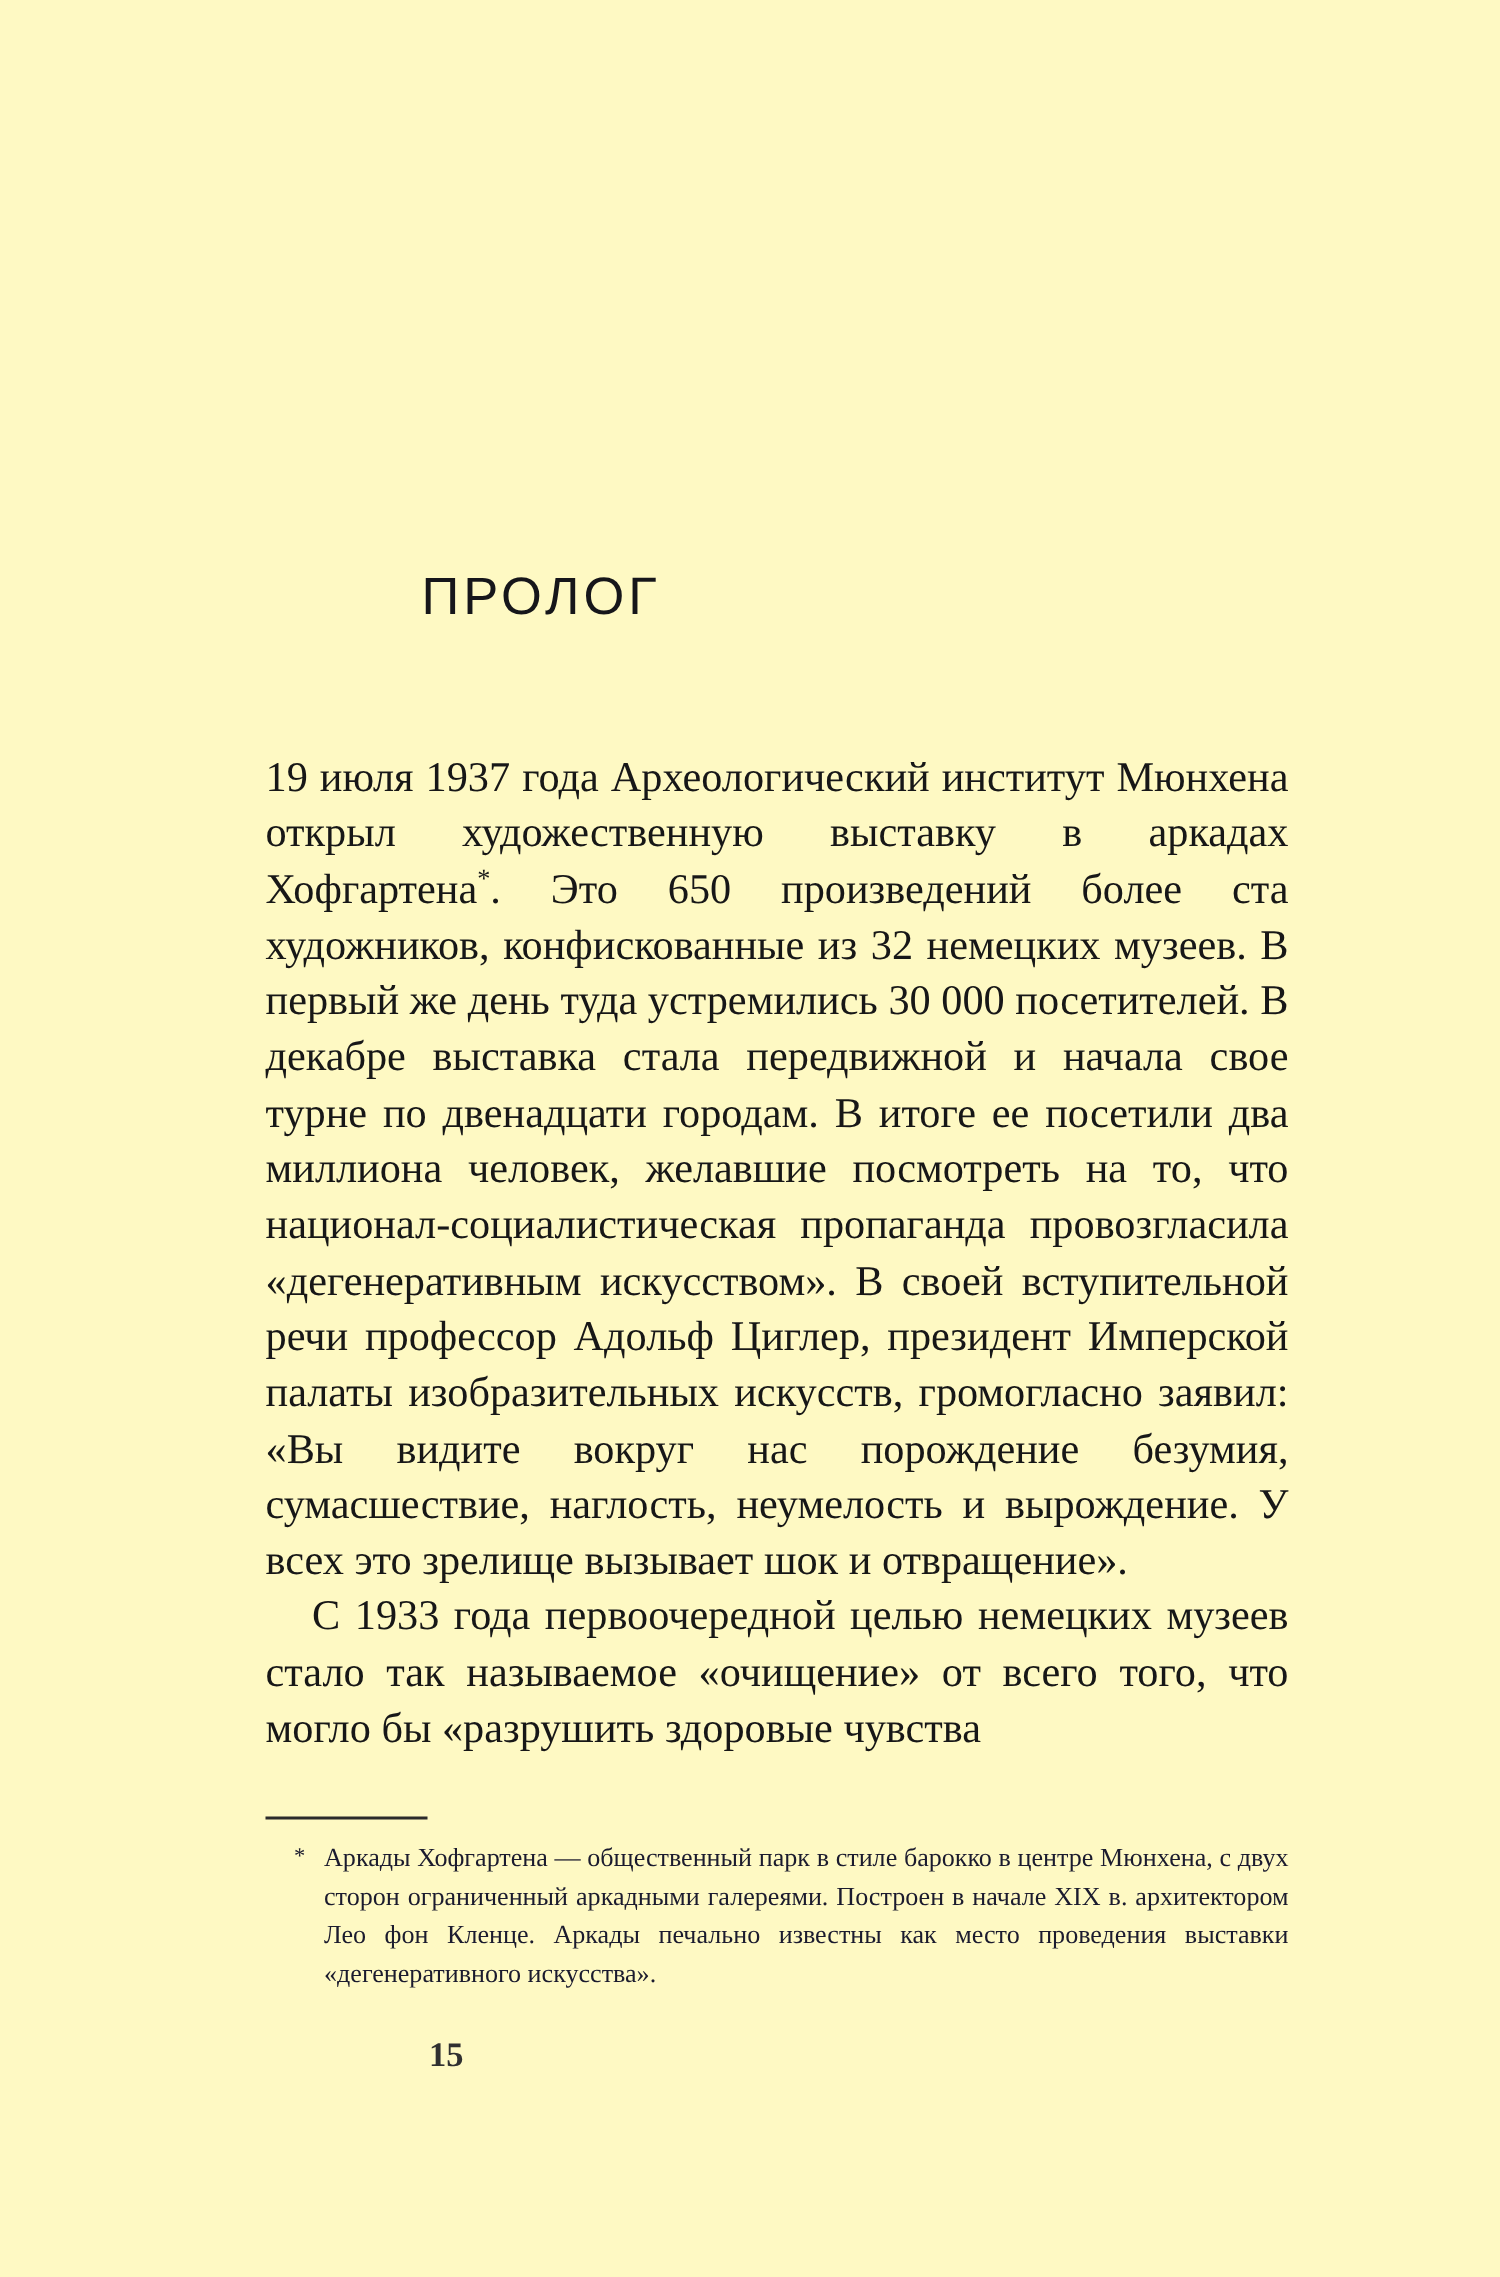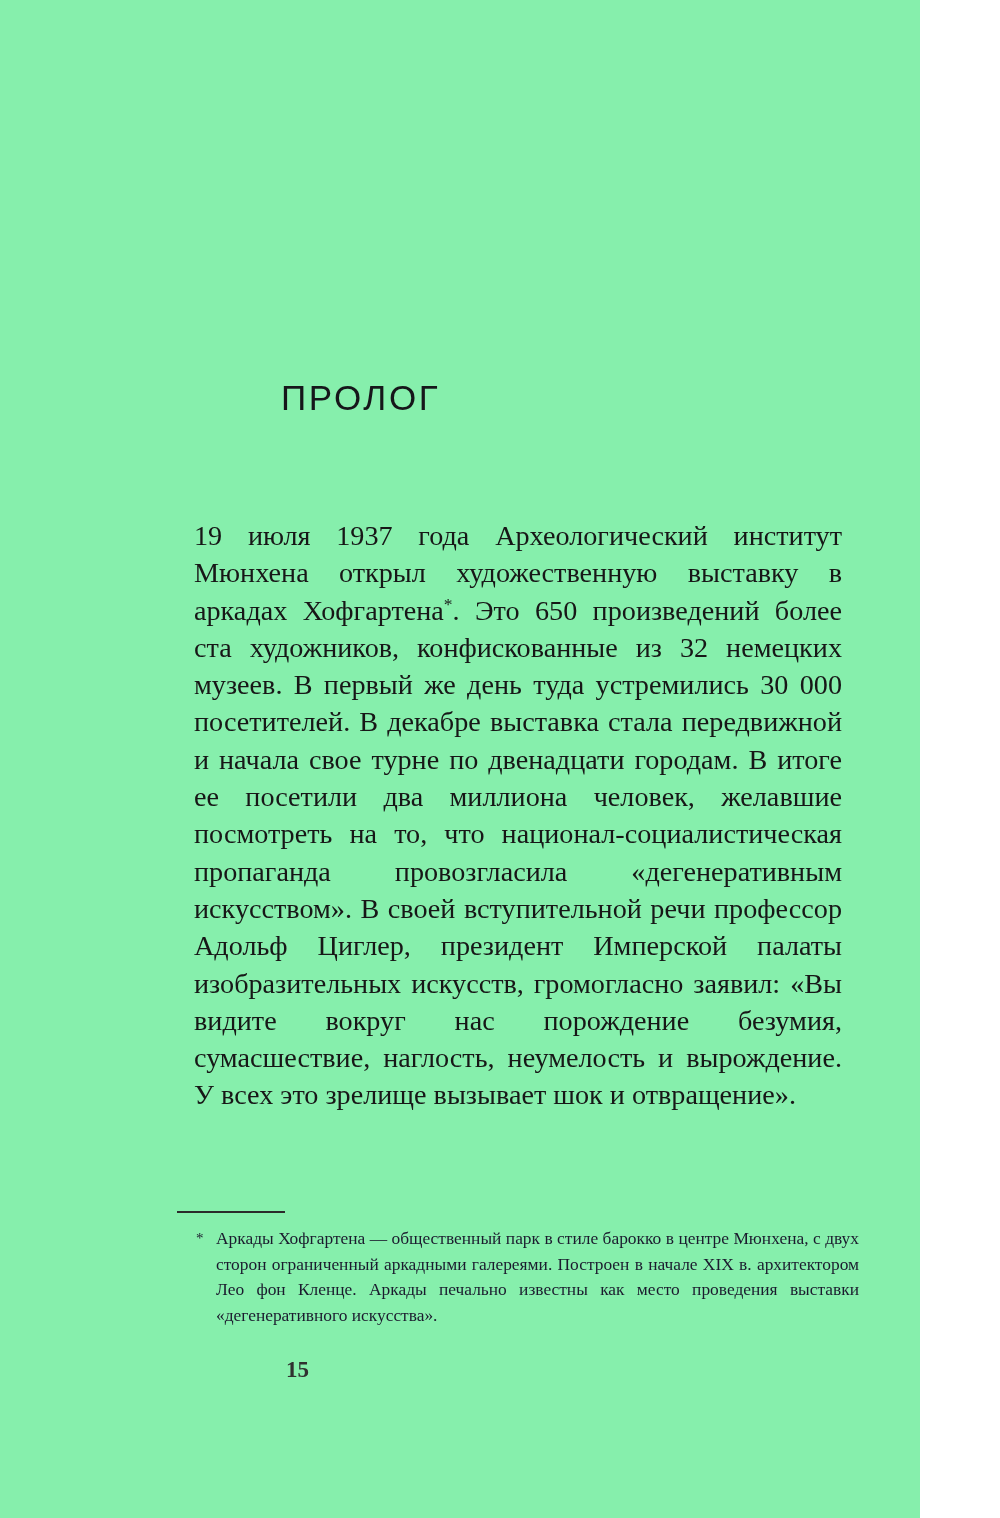--- a/index.html
+++ b/index.html
@@ -7,23 +7,23 @@
     padding: 0;
     background: #ffffff;
   }
   body {
     font-family: "Liberation Serif", "DejaVu Serif", serif;
     color: #1a1a1a;
     -webkit-font-smoothing: antialiased;
   }
   .page {
     position: relative;
-    width: 920px;
+    width: 1000px;
     height: 1518px;
-    background: #86efac;
+    background: #fef9c3;
     overflow: hidden;
     box-sizing: border-box;
   }
 
   
   .chapter-heading {
     position: absolute;
     left: 281px;
     top: 356px;
     font-family: "Liberation Sans", "DejaVu Sans", sans-serif;
@@ -36,21 +36,21 @@
   }
 
   
   .body-column {
     position: absolute;
     left: 177px;
     top: 500px;
     width: 682px;
   }
   .body-paragraph {
-    margin: 17px;
+    margin: 0;
     font-size: 28.2px;
     line-height: 37.3px;
     text-align: justify;
     text-justify: inter-word;
     color: #171717;
     hyphens: manual;
   }
   .body-paragraph.indented {
     text-indent: 31px;
   }
@@ -107,20 +107,21 @@
 <body>
 
 <div class="page">
 
   <h1 class="chapter-heading">ПРОЛОГ</h1>
 
   <div class="body-column">
 
     <p class="body-paragraph"><span>19 июля 1937 года Археологический институт Мюнхена открыл художественную выставку в аркадах Хофгартена</span><span class="footnote-marker">*</span><span>. Это 650 произведений более ста художников, конфискованные из 32 немецких музеев. В первый же день туда устремились 30 000 посетителей. В декабре выставка стала передвижной и начала свое турне по двенадцати городам. В итоге ее посетили два миллиона человек, желавшие посмотреть на то, что национал-социалистическая пропаганда провозгласила «дегенеративным искусством». В своей вступительной речи профессор Адольф Циглер, президент Имперской палаты изобразительных искусств, громогласно заявил: «Вы видите вокруг нас порождение безумия, сумасшествие, наглость, неумелость и вырождение. У всех это зрелище вызывает шок и отвращение».</span></p>
 
+    <p class="body-paragraph indented">С 1933 года первоочередной целью немецких музеев стало так называемое «очищение» от всего того, что могло бы «разрушить здоровые чувства</p>
 
   </div>
 
   <div class="footnote-area">
     <div class="footnote-rule"></div>
     <p class="footnote-body"><span class="footnote-star">*</span><span>Аркады Хофгартена — общественный парк в стиле барокко в центре Мюнхена, с двух сторон ограниченный аркадными галереями. Построен в начале XIX в. архитектором Лео фон Кленце. Аркады печально известны как место проведения выставки «дегенеративного искусства».</span></p>
   </div>
 
   <div class="page-folio">15</div>
 

